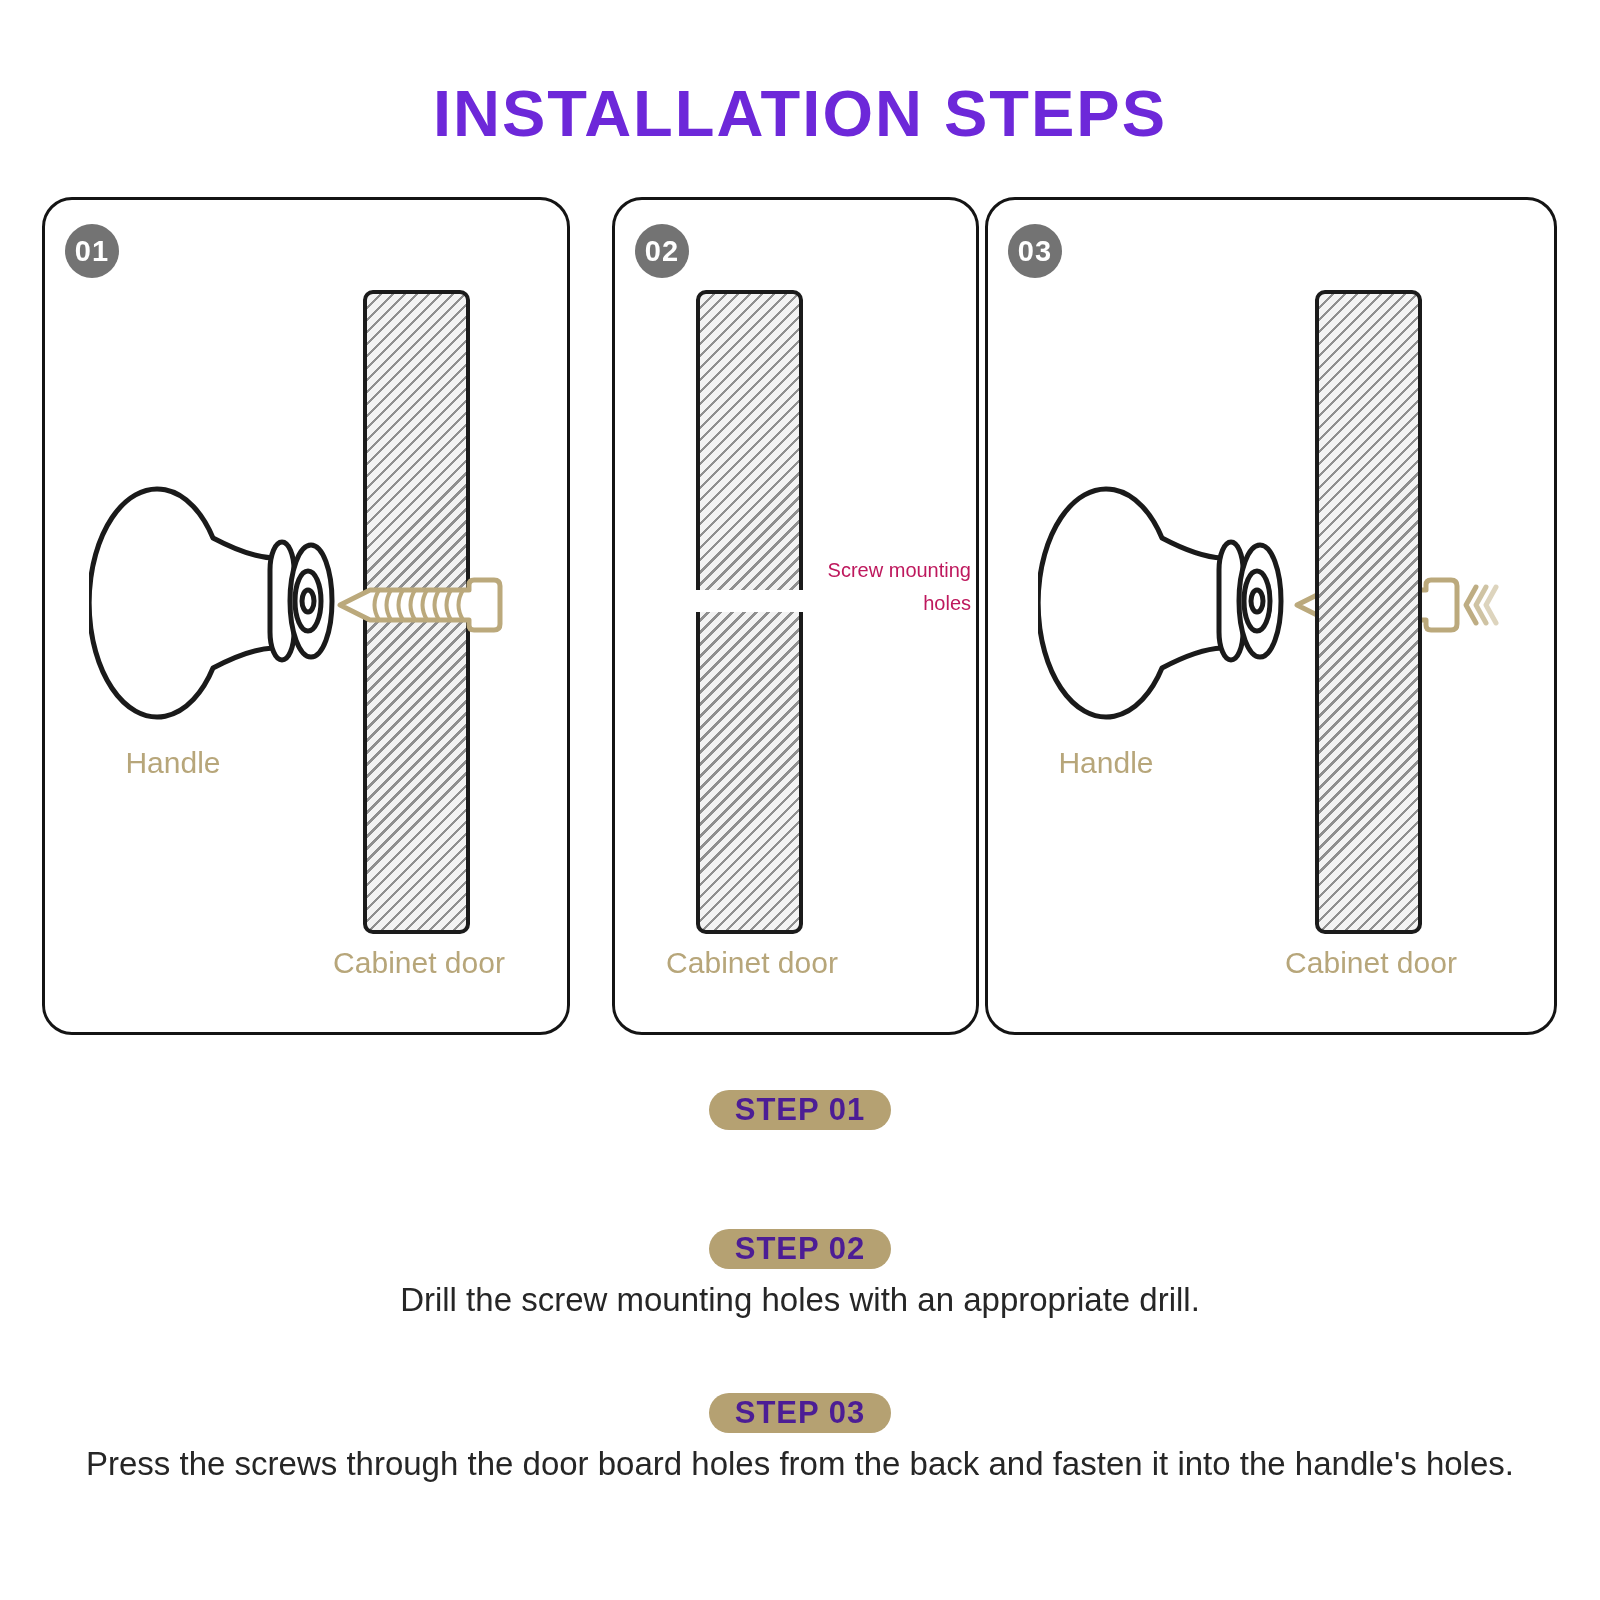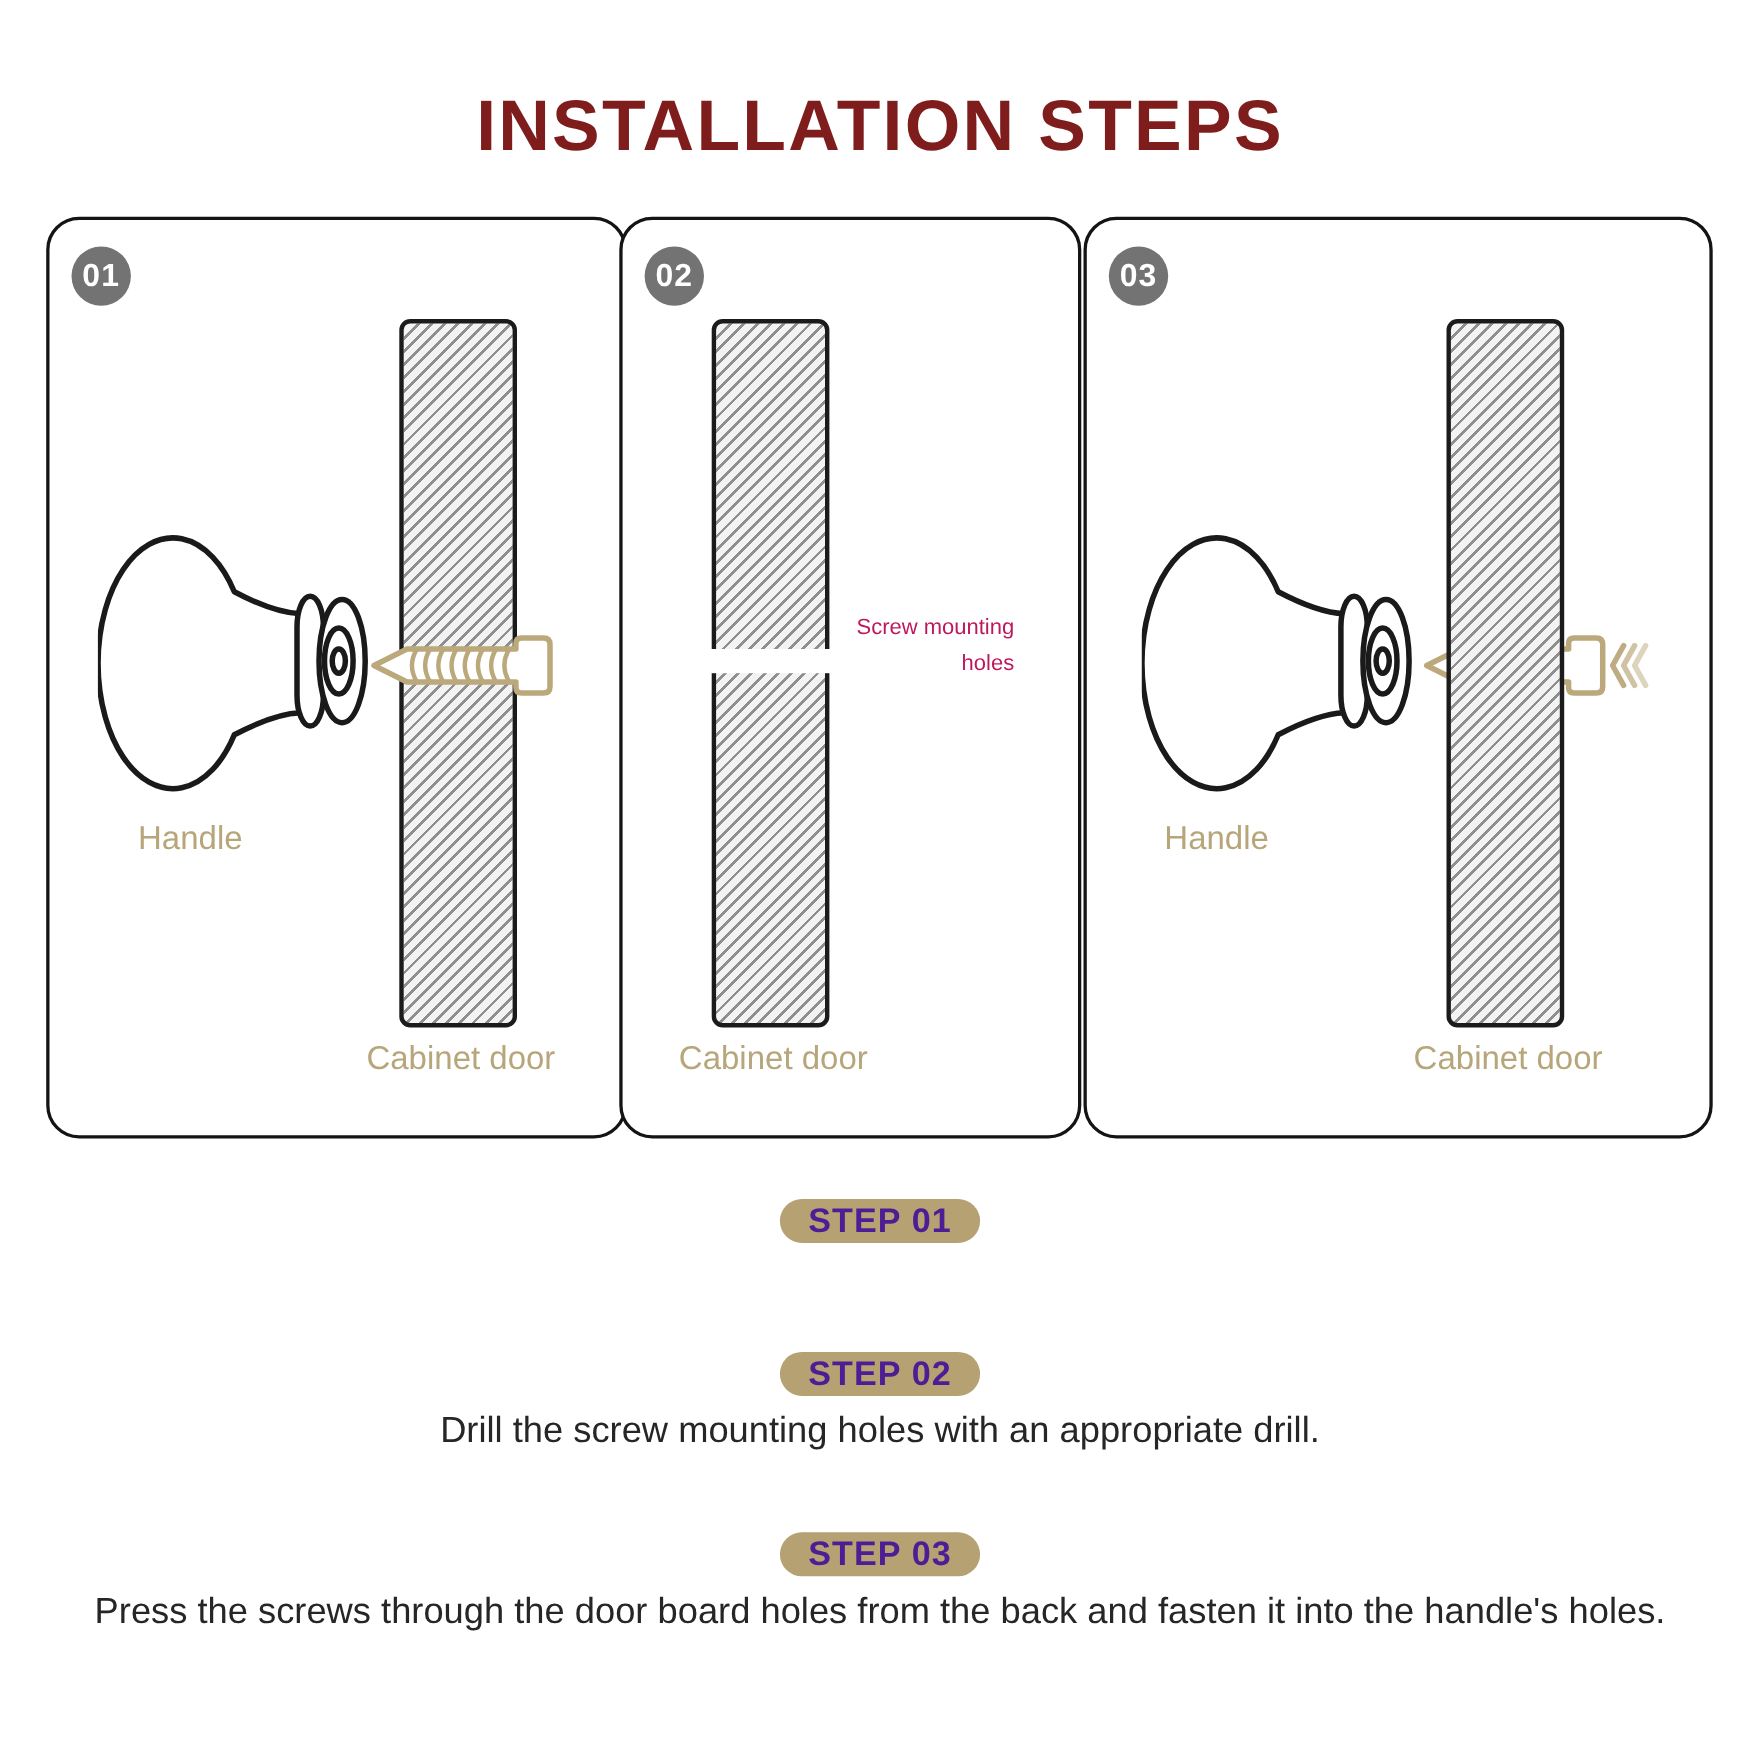--- a/index.html
+++ b/index.html
@@ -3,28 +3,28 @@
 <meta charset="utf-8">
 <style>
   html,body { margin:0; padding:0; background:#fff; }
   .page {
     position:relative; width:1600px; height:1600px; background:#ffffff;
     font-family:"Liberation Sans", sans-serif; overflow:hidden;
   }
   .title {
     position:absolute; top:76px; left:0; width:100%;
     text-align:center; font-size:65px; font-weight:bold; letter-spacing:2px;
-    color:#7f1d1d; margin:0;
+    color:#6d28d9; margin:0;
   }
   .panel {
     position:absolute; top:197px; height:838px; box-sizing:border-box;
     background:#fff; border:3px solid #141414; border-radius:30px;
   }
   .panel-1 { left:42px;  width:528px; }
-  .panel-2 { left:563px; width:420px;padding-left:11px; }
+  .panel-2 { left:612px; width:367px;padding-left:11px; }
   .panel-3 { left:985px; width:572px; }
   .badge {
     position:absolute; left:20px; top:24px; width:54px; height:54px;
     border-radius:50%; background:#737373; color:#ffffff;
     display:flex; align-items:center; justify-content:center;
     font-size:29px; font-weight:bold; letter-spacing:1px;
   }
   .door {
     position:absolute; top:90px; width:107px; height:644px; box-sizing:border-box;
     border:4px solid #1b1b1b; border-radius:10px;

